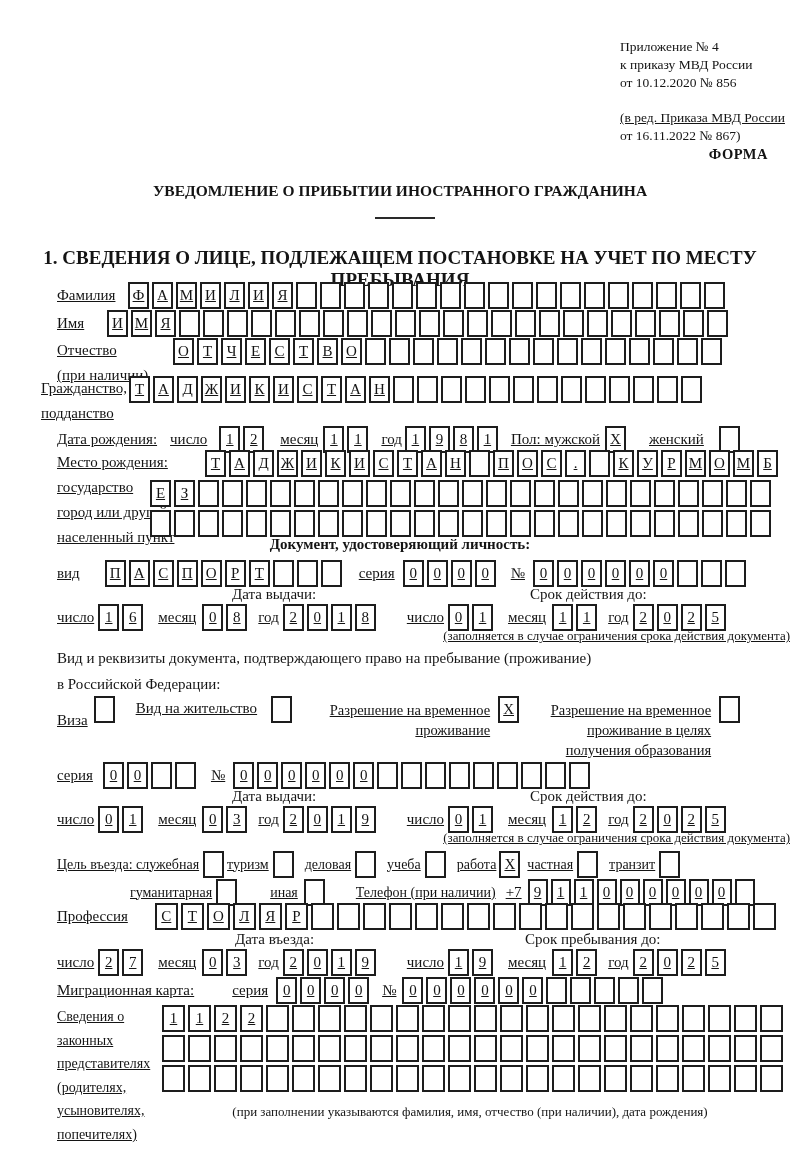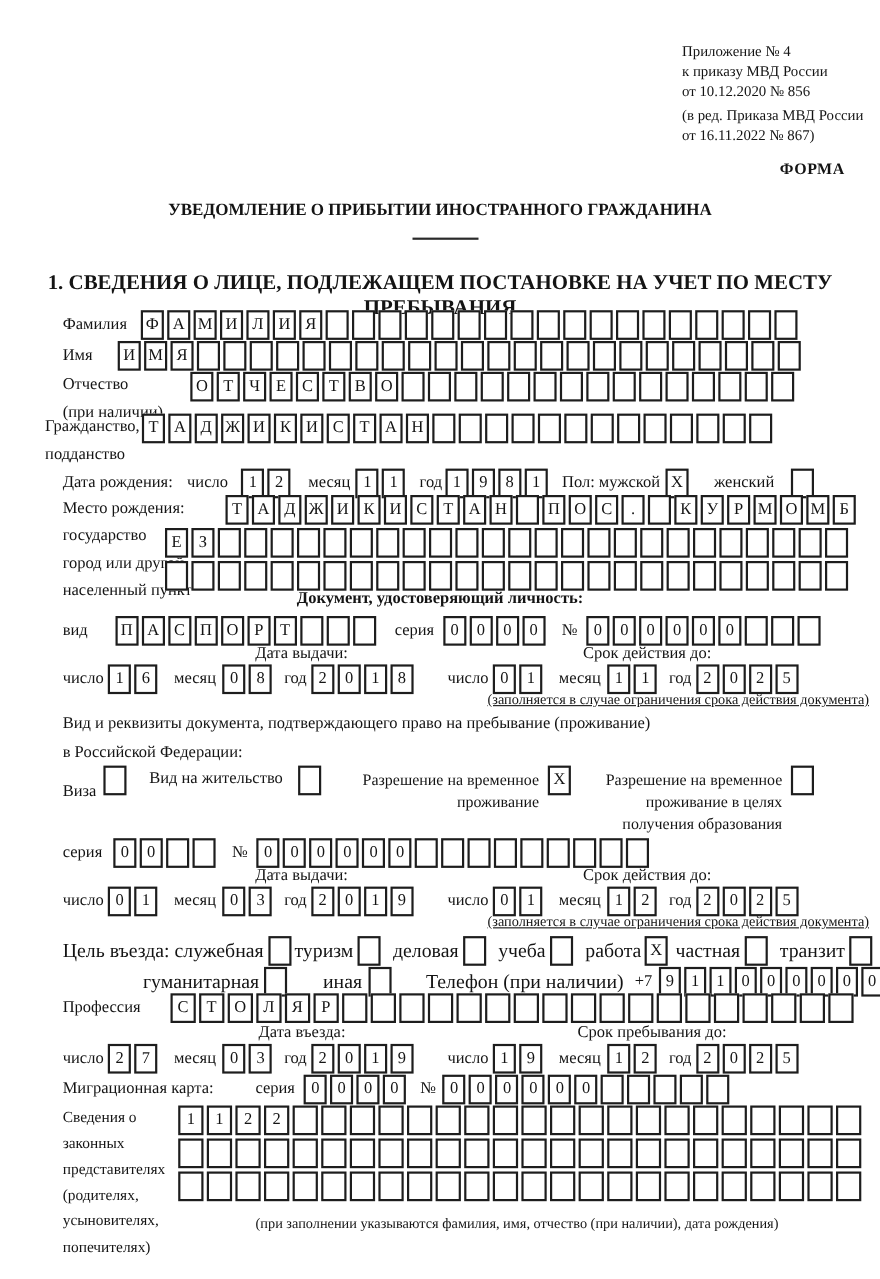--- a/index.html
+++ b/index.html
@@ -2,34 +2,34 @@
 <html><head>
 <meta charset="utf-8">
 <style>
   * { box-sizing: border-box; }
   html,body { margin:0; padding:0; background:#ffffff; }
   .page {
     position:relative; width:800px; height:1163px; background:#ffffff;
     font-family:"Liberation Serif","DejaVu Serif",serif; color:#141414; overflow:hidden;
   }
   .abs { position:absolute; white-space:nowrap; }
-  .r { position:absolute; display:flex; align-items:center; white-space:nowrap; }
+  .r { position:absolute; display:flex; align-items:center; white-space:nowrap;text-decoration:underline; }
   .top { align-items:flex-start; }
   .lbl { font-size:15px; }
-  .lbl14 { font-size:18px; }
+  .lbl14 { font-size:14px; }
   .cells { display:flex; flex:0 0 auto; }
   .cell {
     width:21px; height:27px; border:2px solid #1d1d1d; margin-right:3px;
     display:flex; align-items:center; justify-content:center;
     font-size:15px; background:#fff; flex:0 0 auto;
   }
   .w .cell { width:23px; }
   .tight .cell { width:20px; }
   .meta { position:absolute; left:620px; top:38px; font-size:13.5px; line-height:18px; }
-  .meta .gap { margin-top:4px; }
+  .meta .gap { margin-top:17px;text-decoration:underline; }
   .forma { position:absolute; top:146px; right:32px; font-weight:bold; font-size:14.5px; letter-spacing:.5px; }
   .title { position:absolute; top:179px; left:0; width:100%; text-align:center; font-weight:bold; font-size:15.5px; line-height:23px; }
   .uline { display:inline-block; width:60px; height:13px; border-bottom:2.5px solid #2a2a2a; margin-left:10px; }
   .sec1 { position:absolute; top:247px; left:0; width:100%; text-align:center; font-weight:bold; font-size:19px; }
   .center-h { position:absolute; left:0; width:100%; text-align:center; font-weight:bold; font-size:15px; }
   .note { position:absolute; left:350px; width:440px; text-align:right; font-size:13px;text-decoration:underline; }
   .labelcol { white-space:nowrap; overflow:visible; }
   .labelcol div { line-height:25px; font-size:15px; }
   .gcol div { line-height:23.5px; font-size:14px; }
   .cb-block { text-align:right; font-size:14.5px; line-height:20px; white-space:normal; }

